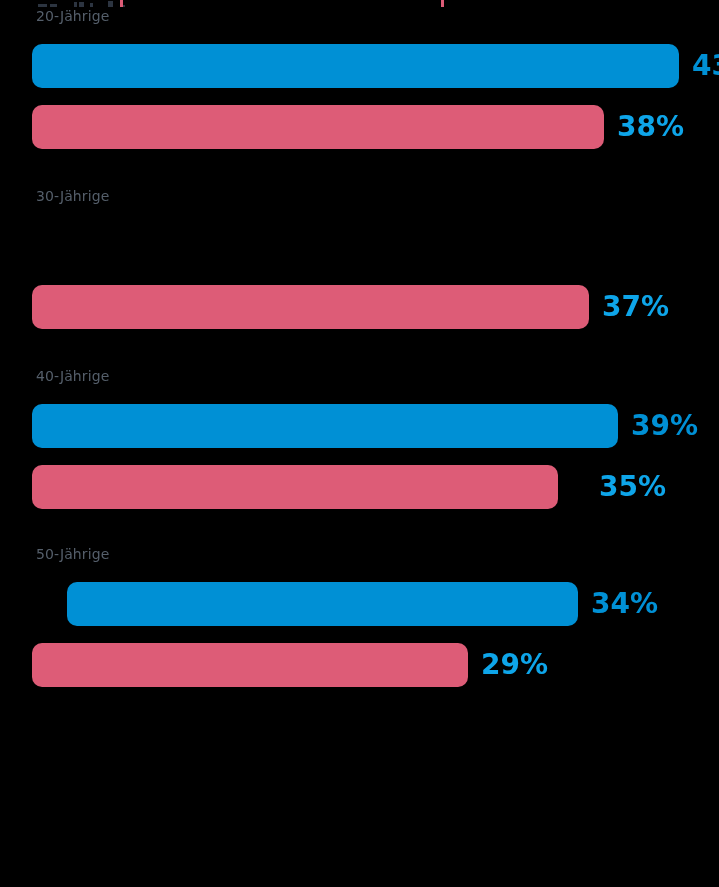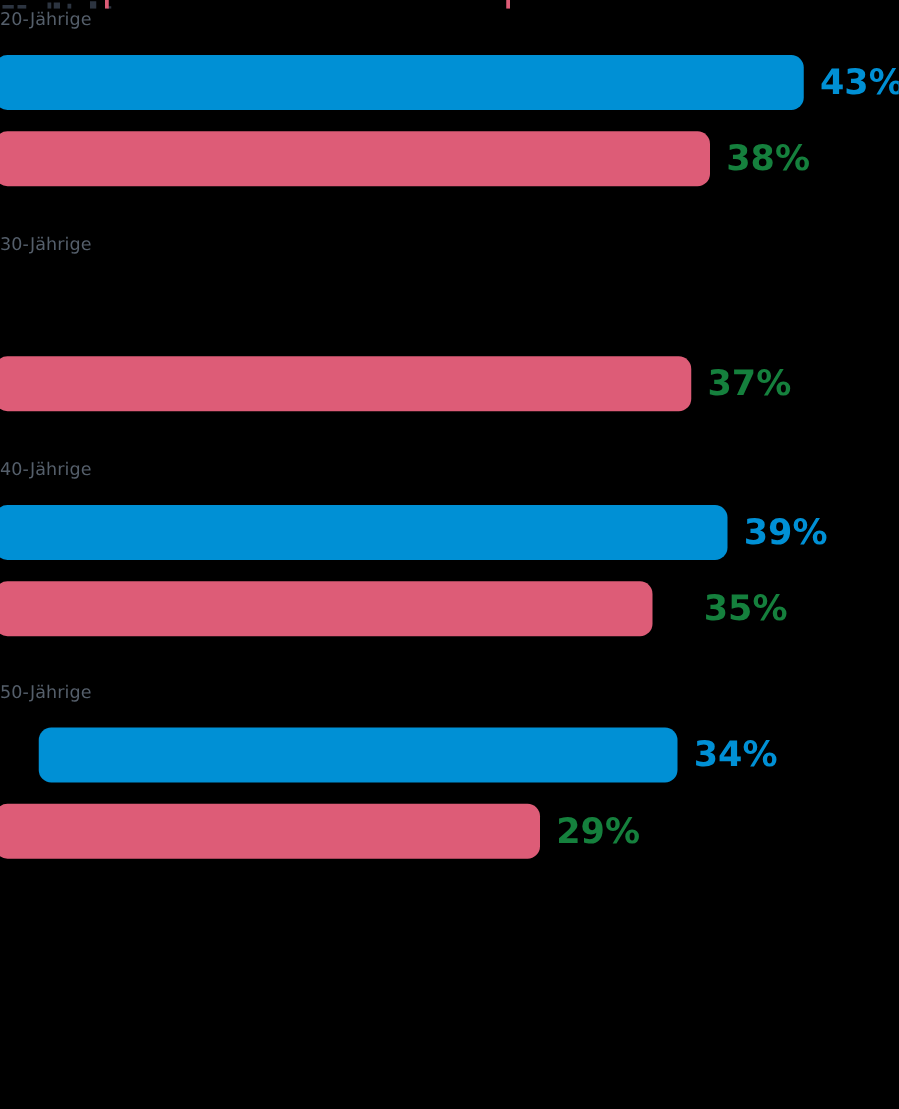--- a/index.html
+++ b/index.html
@@ -12,20 +12,21 @@
     height: 887px;
     overflow: hidden;
     font-family: "DejaVu Sans", "Liberation Sans", sans-serif;
     position: relative;
   }
 
   #chart-root {
     position: relative;
     width: 592px;
     height: 887px;
+    margin-left: 36px;
   }
 
   
   .top-clip {
     position: absolute;
     top: 0;
     left: 0;
     width: 719px;
     height: 7px;
     overflow: hidden;
@@ -78,21 +79,21 @@
   .bar.female { background: #dd5c77; }
 
   .bar-value {
     font-size: 28px;
     font-weight: bold;
     margin-left: 13px;
     white-space: nowrap;
     line-height: 1;
   }
   .bar-value.male   { color: #0090d5; }
-  .bar-value.female { color: #15803d; }
+  .bar-value.female { color: #0ea5e9; }
 
   
   #legend {
     position: absolute;
     left: 0;
     top: 752px;
     height: 34px;
     display: flex;
     align-items: center;
   }

